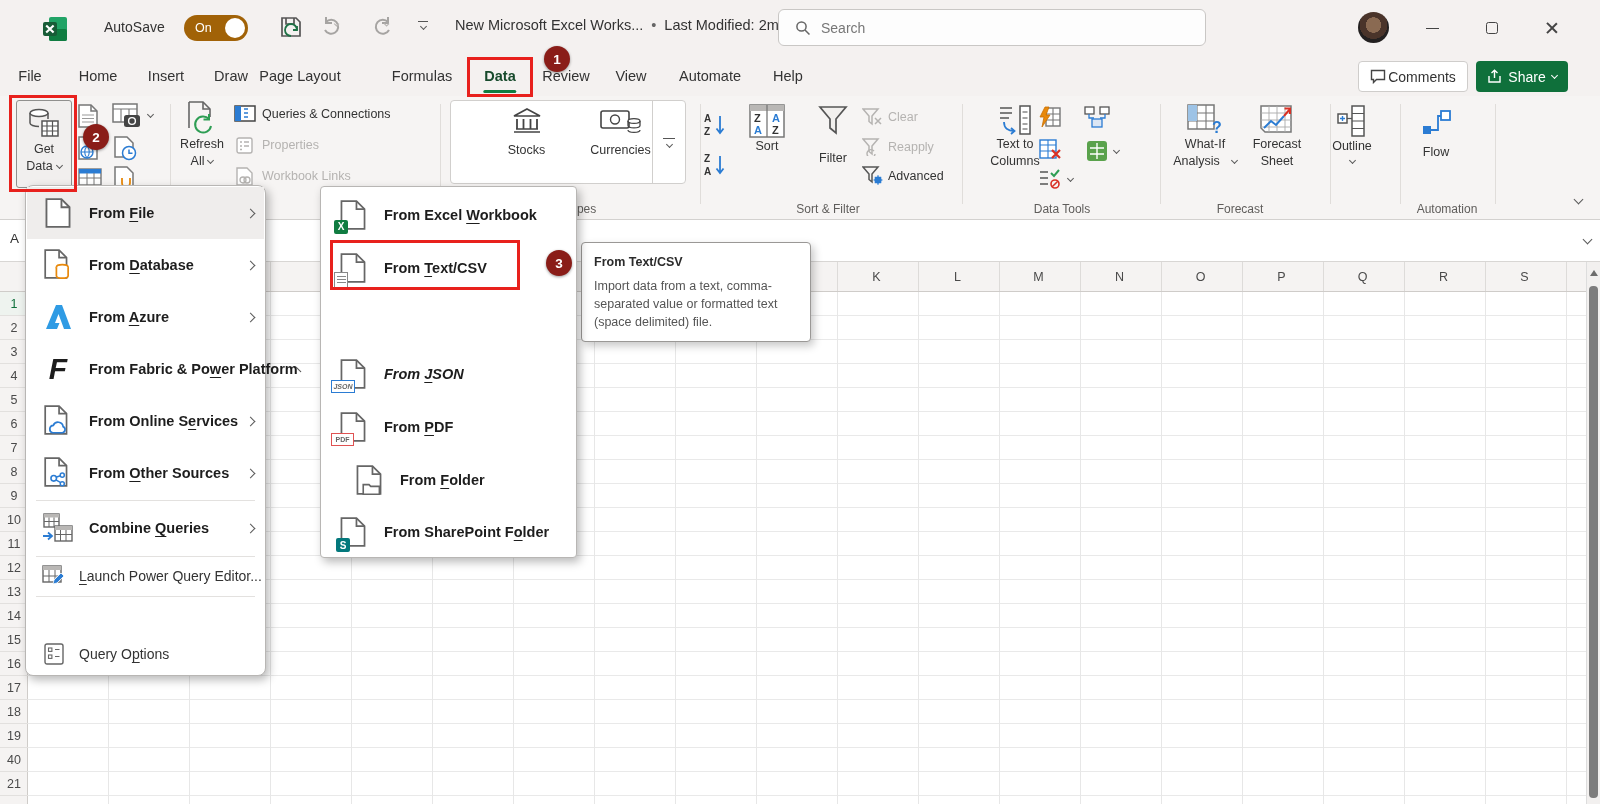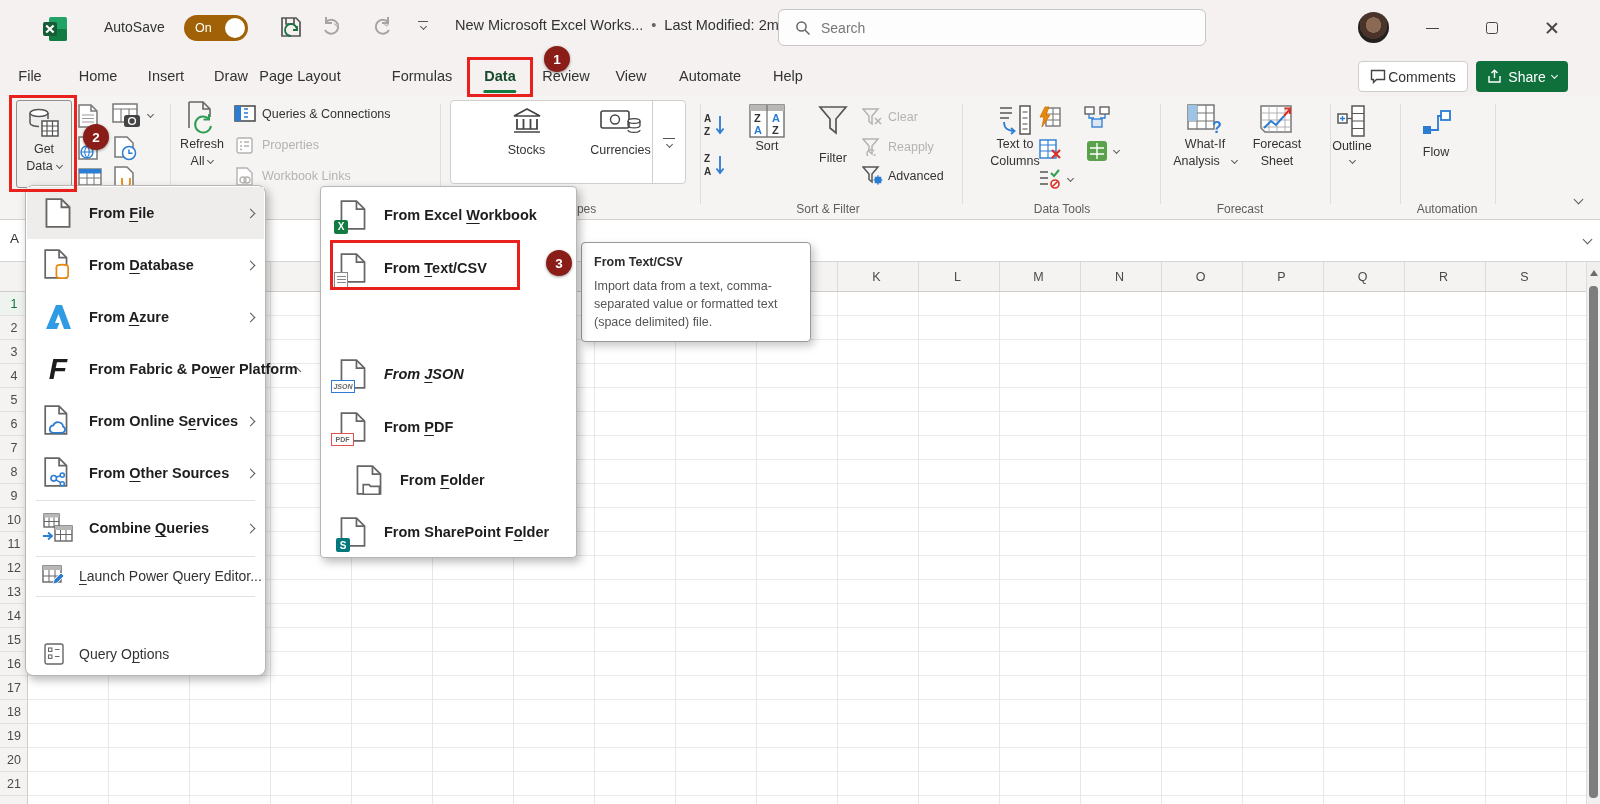--- a/index.html
+++ b/index.html
@@ -474,21 +474,21 @@
       <div class="rowhdr" style="top: 216px;">10</div>
       <div class="rowhdr" style="top: 240px;">11</div>
       <div class="rowhdr" style="top: 264px;">12</div>
       <div class="rowhdr" style="top: 288px;">13</div>
       <div class="rowhdr" style="top: 312px;">14</div>
       <div class="rowhdr" style="top: 336px;">15</div>
       <div class="rowhdr" style="top: 360px;">16</div>
       <div class="rowhdr" style="top: 384px;">17</div>
       <div class="rowhdr" style="top: 408px;">18</div>
       <div class="rowhdr" style="top: 432px;">19</div>
-      <div class="rowhdr" style="top: 456px;">20</div>
+      <div class="rowhdr" style="top: 456px;">40</div>
       <div class="rowhdr" style="top: 480px;">21</div>
     </div>
   <div id="grid-area"></div>
   <div id="vscroll">
     <span id="vscroll-up"></span>
     <span id="vscroll-thumb" class="abs"></span>
   </div>
 
   <div id="getdata-menu">
     <div class="mi hl" style="top:1px; height:52px;">

